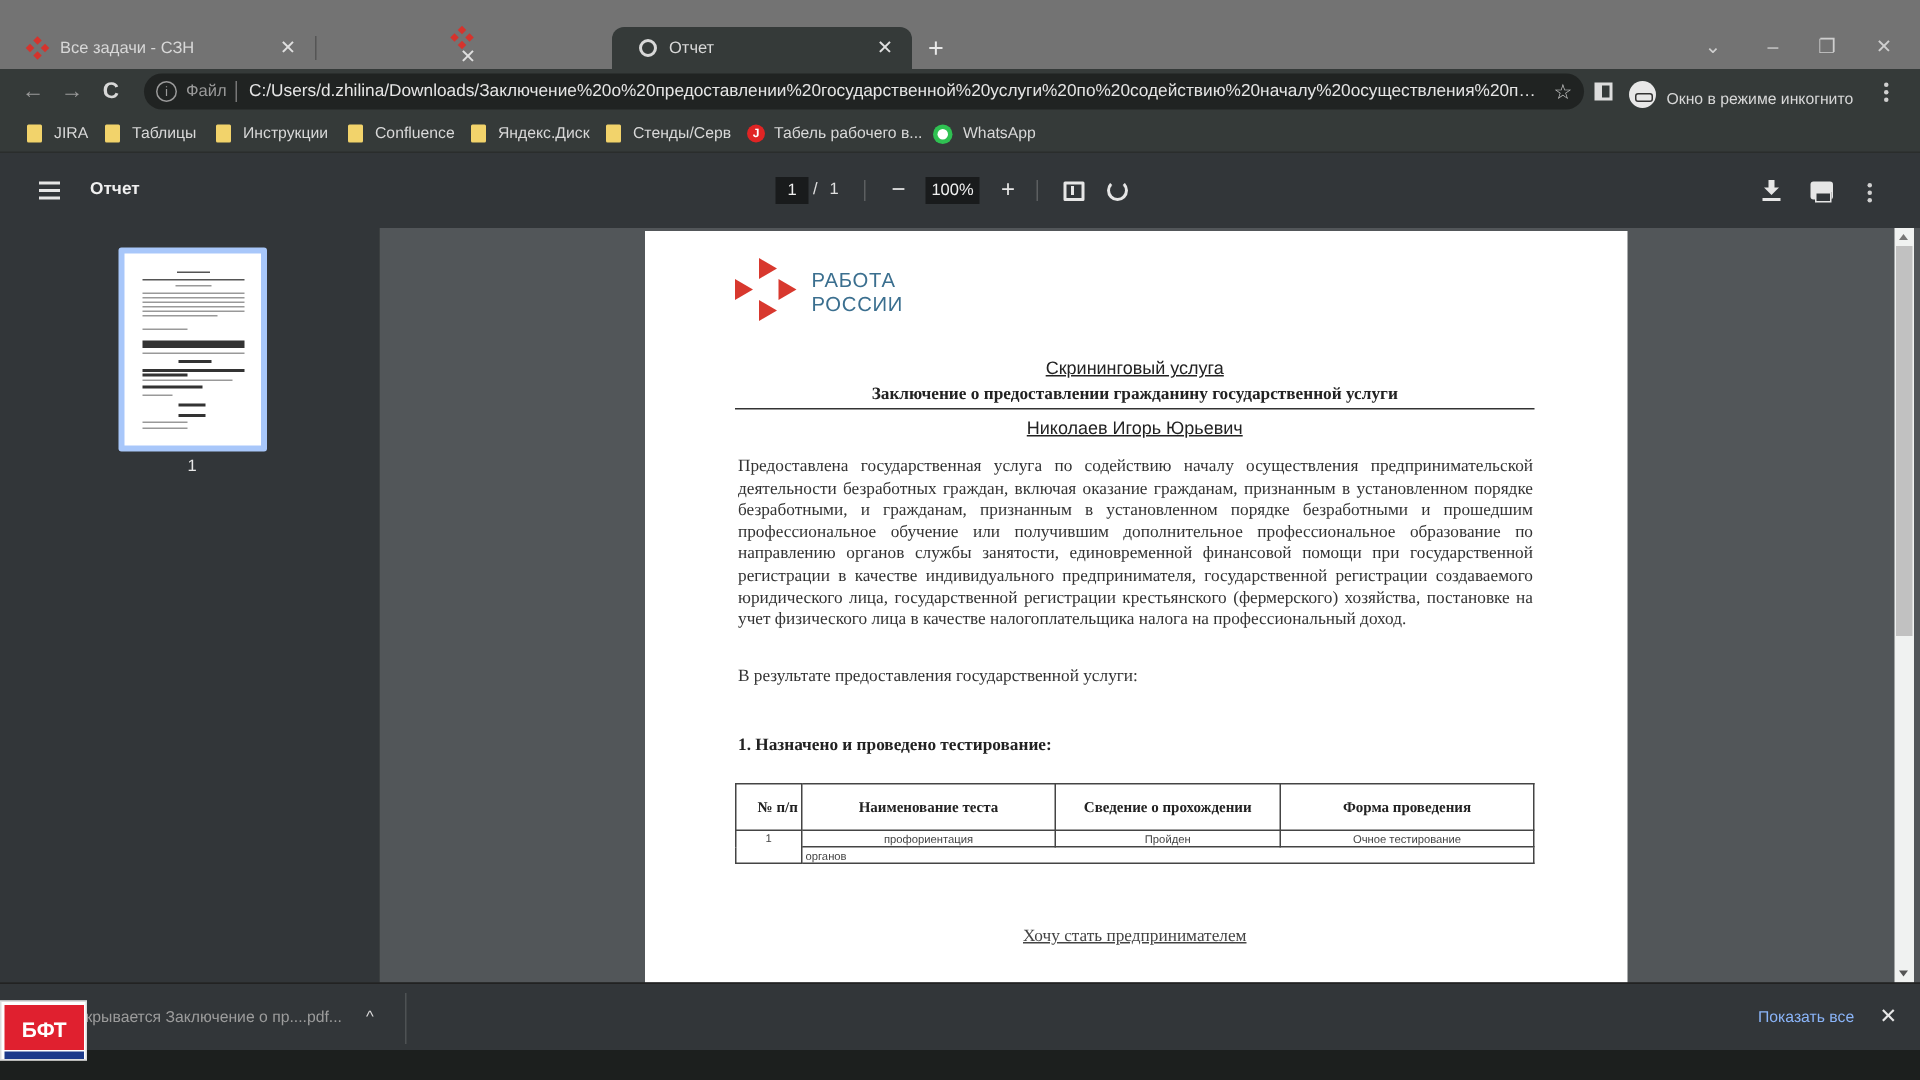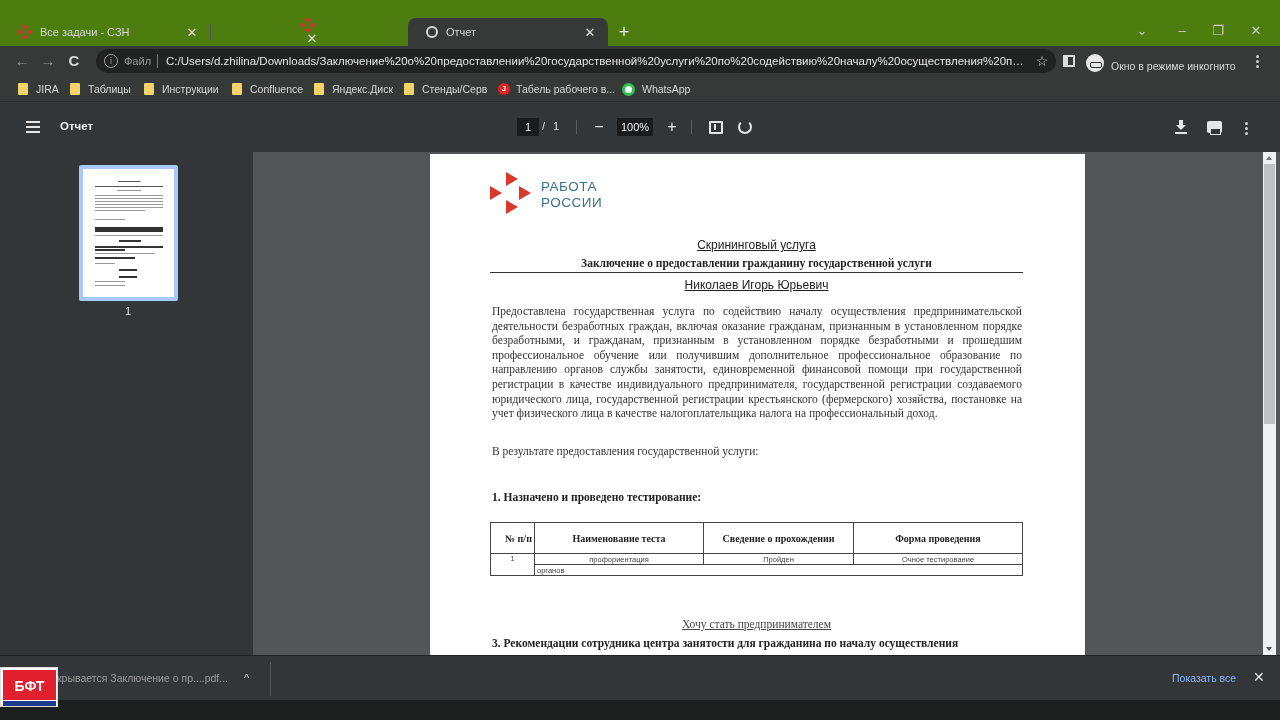--- a/index.html
+++ b/index.html
@@ -1,19 +1,19 @@
 <!DOCTYPE html>
 <html><head>
 <meta charset="utf-8">
 <style>
   * { box-sizing: border-box; margin: 0; padding: 0; }
   html, body { width: 1280px; height: 720px; overflow: hidden; background: #1c1f1e; font-family: "Liberation Sans", "DejaVu Sans", sans-serif; }
 
   
-  .tabstrip { position: absolute; left: 0; top: 0; width: 1280px; height: 46px; background: #4d7c0f; }
+  .tabstrip { position: absolute; left: 0; top: 0; width: 1280px; height: 46px; background: #737373; }
   .tab { position: absolute; top: 18px; height: 28px; display: flex; align-items: center; padding: 0 10px 0 18px; color: #d8d8d8; font-size: 11px; }
   .tab .ticon { width: 14px; height: 14px; margin-right: 8px; position: relative; }
   .tab .tlabel { flex: 1; white-space: nowrap; overflow: hidden; }
   .tab .tclose { width: 16px; text-align: center; color: #e0e0e0; font-size: 13px; }
   .tab.active { background: #353a39; border-radius: 8px 8px 0 0; }
   .tab-sep { position: absolute; top: 24px; width: 1px; height: 16px; background: #555; }
   .newtab { position: absolute; left: 614px; top: 20px; width: 20px; height: 24px; color: #e8e8e8; font-size: 18px; text-align: center; line-height: 24px; }
   .winctl { position: absolute; top: 18px; width: 36px; height: 26px; color: #cfcfcf; text-align: center; line-height: 26px; font-size: 13px; }
 
   
@@ -313,21 +313,20 @@
           <td>Пройден</td>
           <td>Очное тестирование</td>
         </tr>
         <tr>
           <td colspan="3" class="left">органов</td>
         </tr>
       </tbody>
     </table>
 
     <div class="center decision">Хочу стать предпринимателем</div>
-    <div class="sec3">3.  Рекомендации сотрудника центра занятости для гражданина по началу осуществления</div>
   </div>
 </div>
 
 <div class="scrollbar">
   <div class="scroll-up"></div>
   <div class="scroll-thumb"></div>
   <div class="scroll-down"></div>
 </div>
 
 <div class="shelf">

